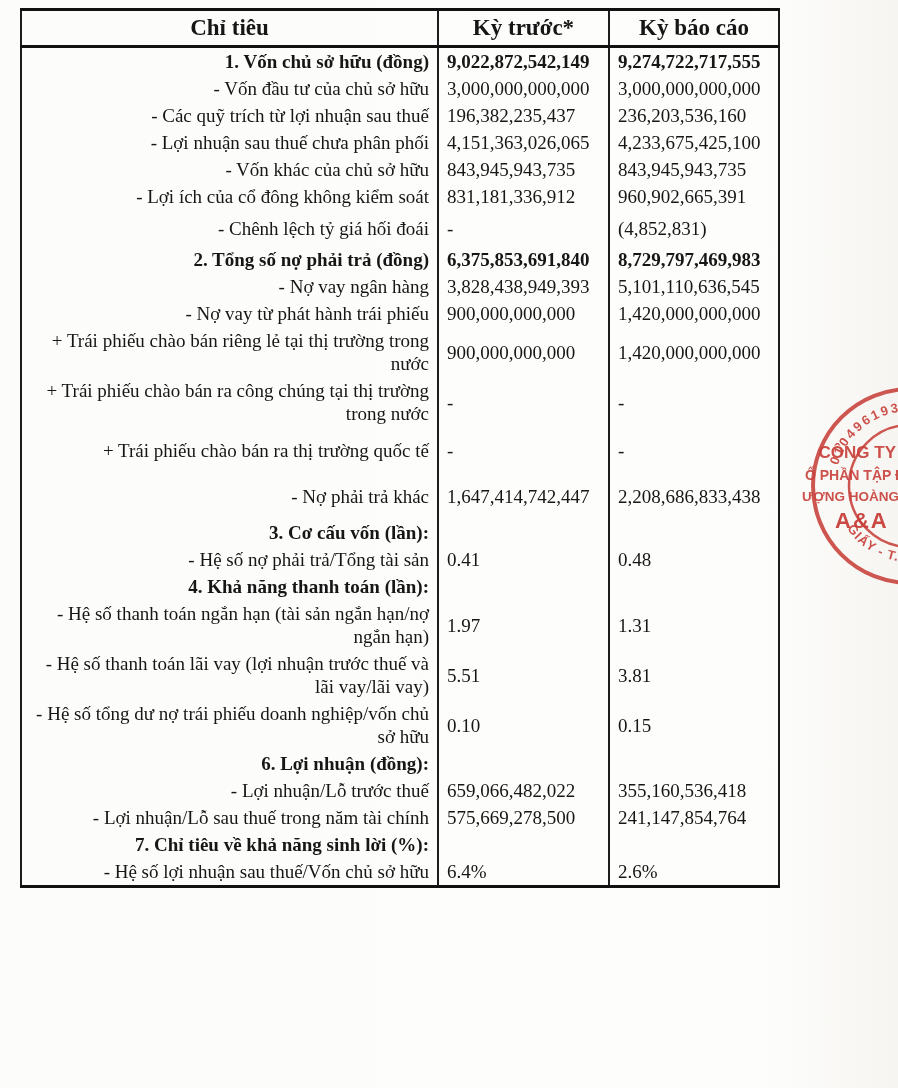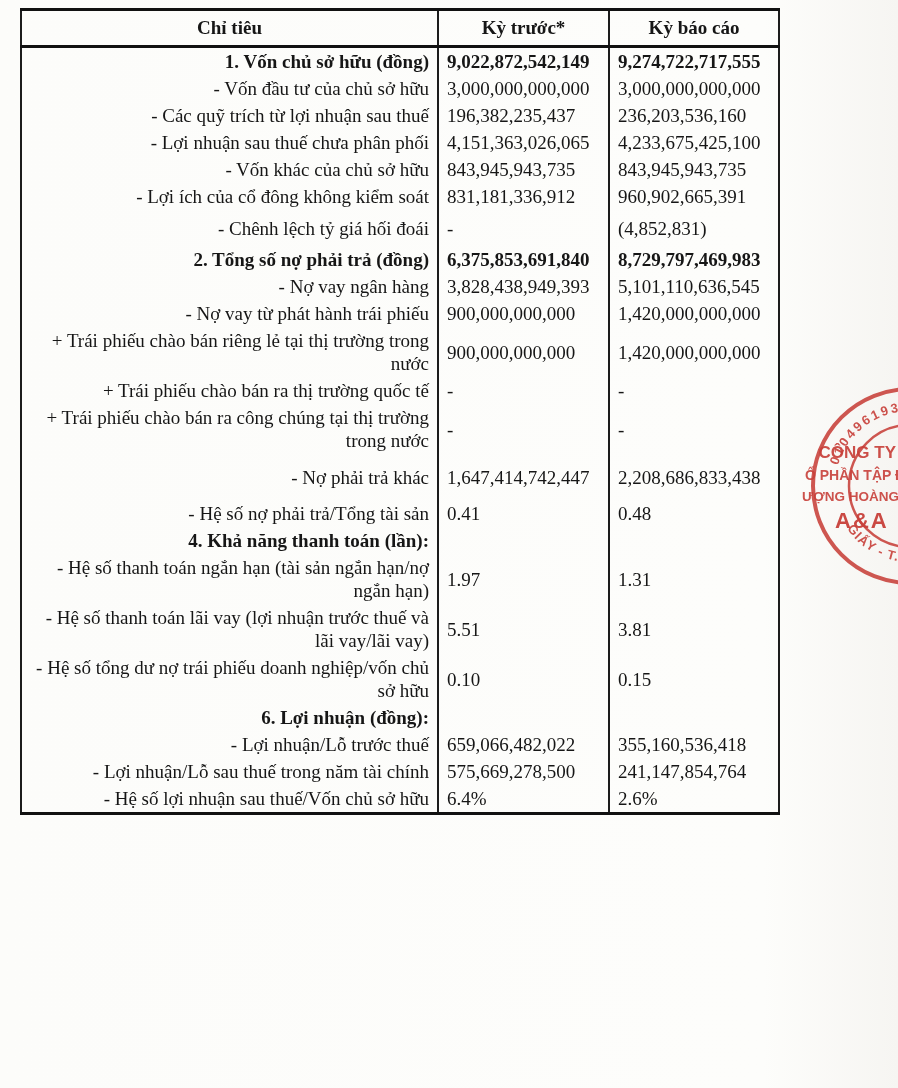--- a/index.html
+++ b/index.html
@@ -32,21 +32,21 @@
     border-right: 2px solid #1c1c1c;
     vertical-align: middle;
   }
   table.fin thead th {
     border-top: 3px solid #111;
     border-bottom: 3px solid #111;
     font-weight: bold;
     text-align: center;
     padding: 5px 4px;
     line-height: 24px;
-    font-size: 19px;
+    font-size: 23px;
   }
   table.fin tbody td {
     padding: 2px 8px;
     line-height: 23px;
   }
   table.fin tbody tr:last-child td { border-bottom: 3px solid #111; }
   td.lbl { text-align: right; padding-left: 8px; }
   td.val { padding-right: 9px; }
   tr.bold td { font-weight: bold; }
   
@@ -134,34 +134,39 @@
           <td class="lbl">- Nợ vay từ phát hành trái phiếu</td>
           <td class="val">900,000,000,000</td>
           <td class="val">1,420,000,000,000</td>
         </tr>
         <tr>
           <td class="lbl">+ Trái phiếu chào bán riêng lẻ tại thị trường trong nước</td>
           <td class="val">900,000,000,000</td>
           <td class="val">1,420,000,000,000</td>
         </tr>
         <tr>
+          <td class="lbl">+ Trái phiếu chào bán ra công chúng tại thị trường trong nước</td>
+          <td class="val">-</td>
+          <td class="val">-</td>
+        </tr>
+        <tr>
           <td class="lbl">+ Trái phiếu chào bán ra thị trường quốc tế</td>
-          <td class="val">-</td>
-          <td class="val">-</td>
-        </tr>
-        <tr>
-          <td class="lbl">+ Trái phiếu chào bán ra công chúng tại thị trường trong nước</td>
           <td class="val">-</td>
           <td class="val">-</td>
         </tr>
         <tr>
           <td class="lbl">- Nợ phải trả khác</td>
           <td class="val">1,647,414,742,447</td>
           <td class="val">2,208,686,833,438</td>
         </tr>
+        <tr class="bold">
+          <td class="lbl">3. Cơ cấu vốn (lần):</td>
+          <td class="val"></td>
+          <td class="val"></td>
+        </tr>
         <tr>
           <td class="lbl">- Hệ số nợ phải trả/Tổng tài sản</td>
           <td class="val">0.41</td>
           <td class="val">0.48</td>
         </tr>
         <tr class="bold">
           <td class="lbl">4. Khả năng thanh toán (lần):</td>
           <td class="val"></td>
           <td class="val"></td>
         </tr>
@@ -187,20 +192,25 @@
         </tr>
         <tr>
           <td class="lbl">- Lợi nhuận/Lỗ trước thuế</td>
           <td class="val">659,066,482,022</td>
           <td class="val">355,160,536,418</td>
         </tr>
         <tr>
           <td class="lbl">- Lợi nhuận/Lỗ sau thuế trong năm tài chính</td>
           <td class="val">575,669,278,500</td>
           <td class="val">241,147,854,764</td>
+        </tr>
+        <tr class="bold">
+          <td class="lbl">7. Chỉ tiêu về khả năng sinh lời (%):</td>
+          <td class="val"></td>
+          <td class="val"></td>
         </tr>
         <tr>
           <td class="lbl">- Hệ số lợi nhuận sau thuế/Vốn chủ sở hữu</td>
           <td class="val">6.4%</td>
           <td class="val">2.6%</td>
         </tr>
       </tbody>
   </table>
 
   <svg class="stamp" width="220" height="220" viewBox="0 0 220 220">

